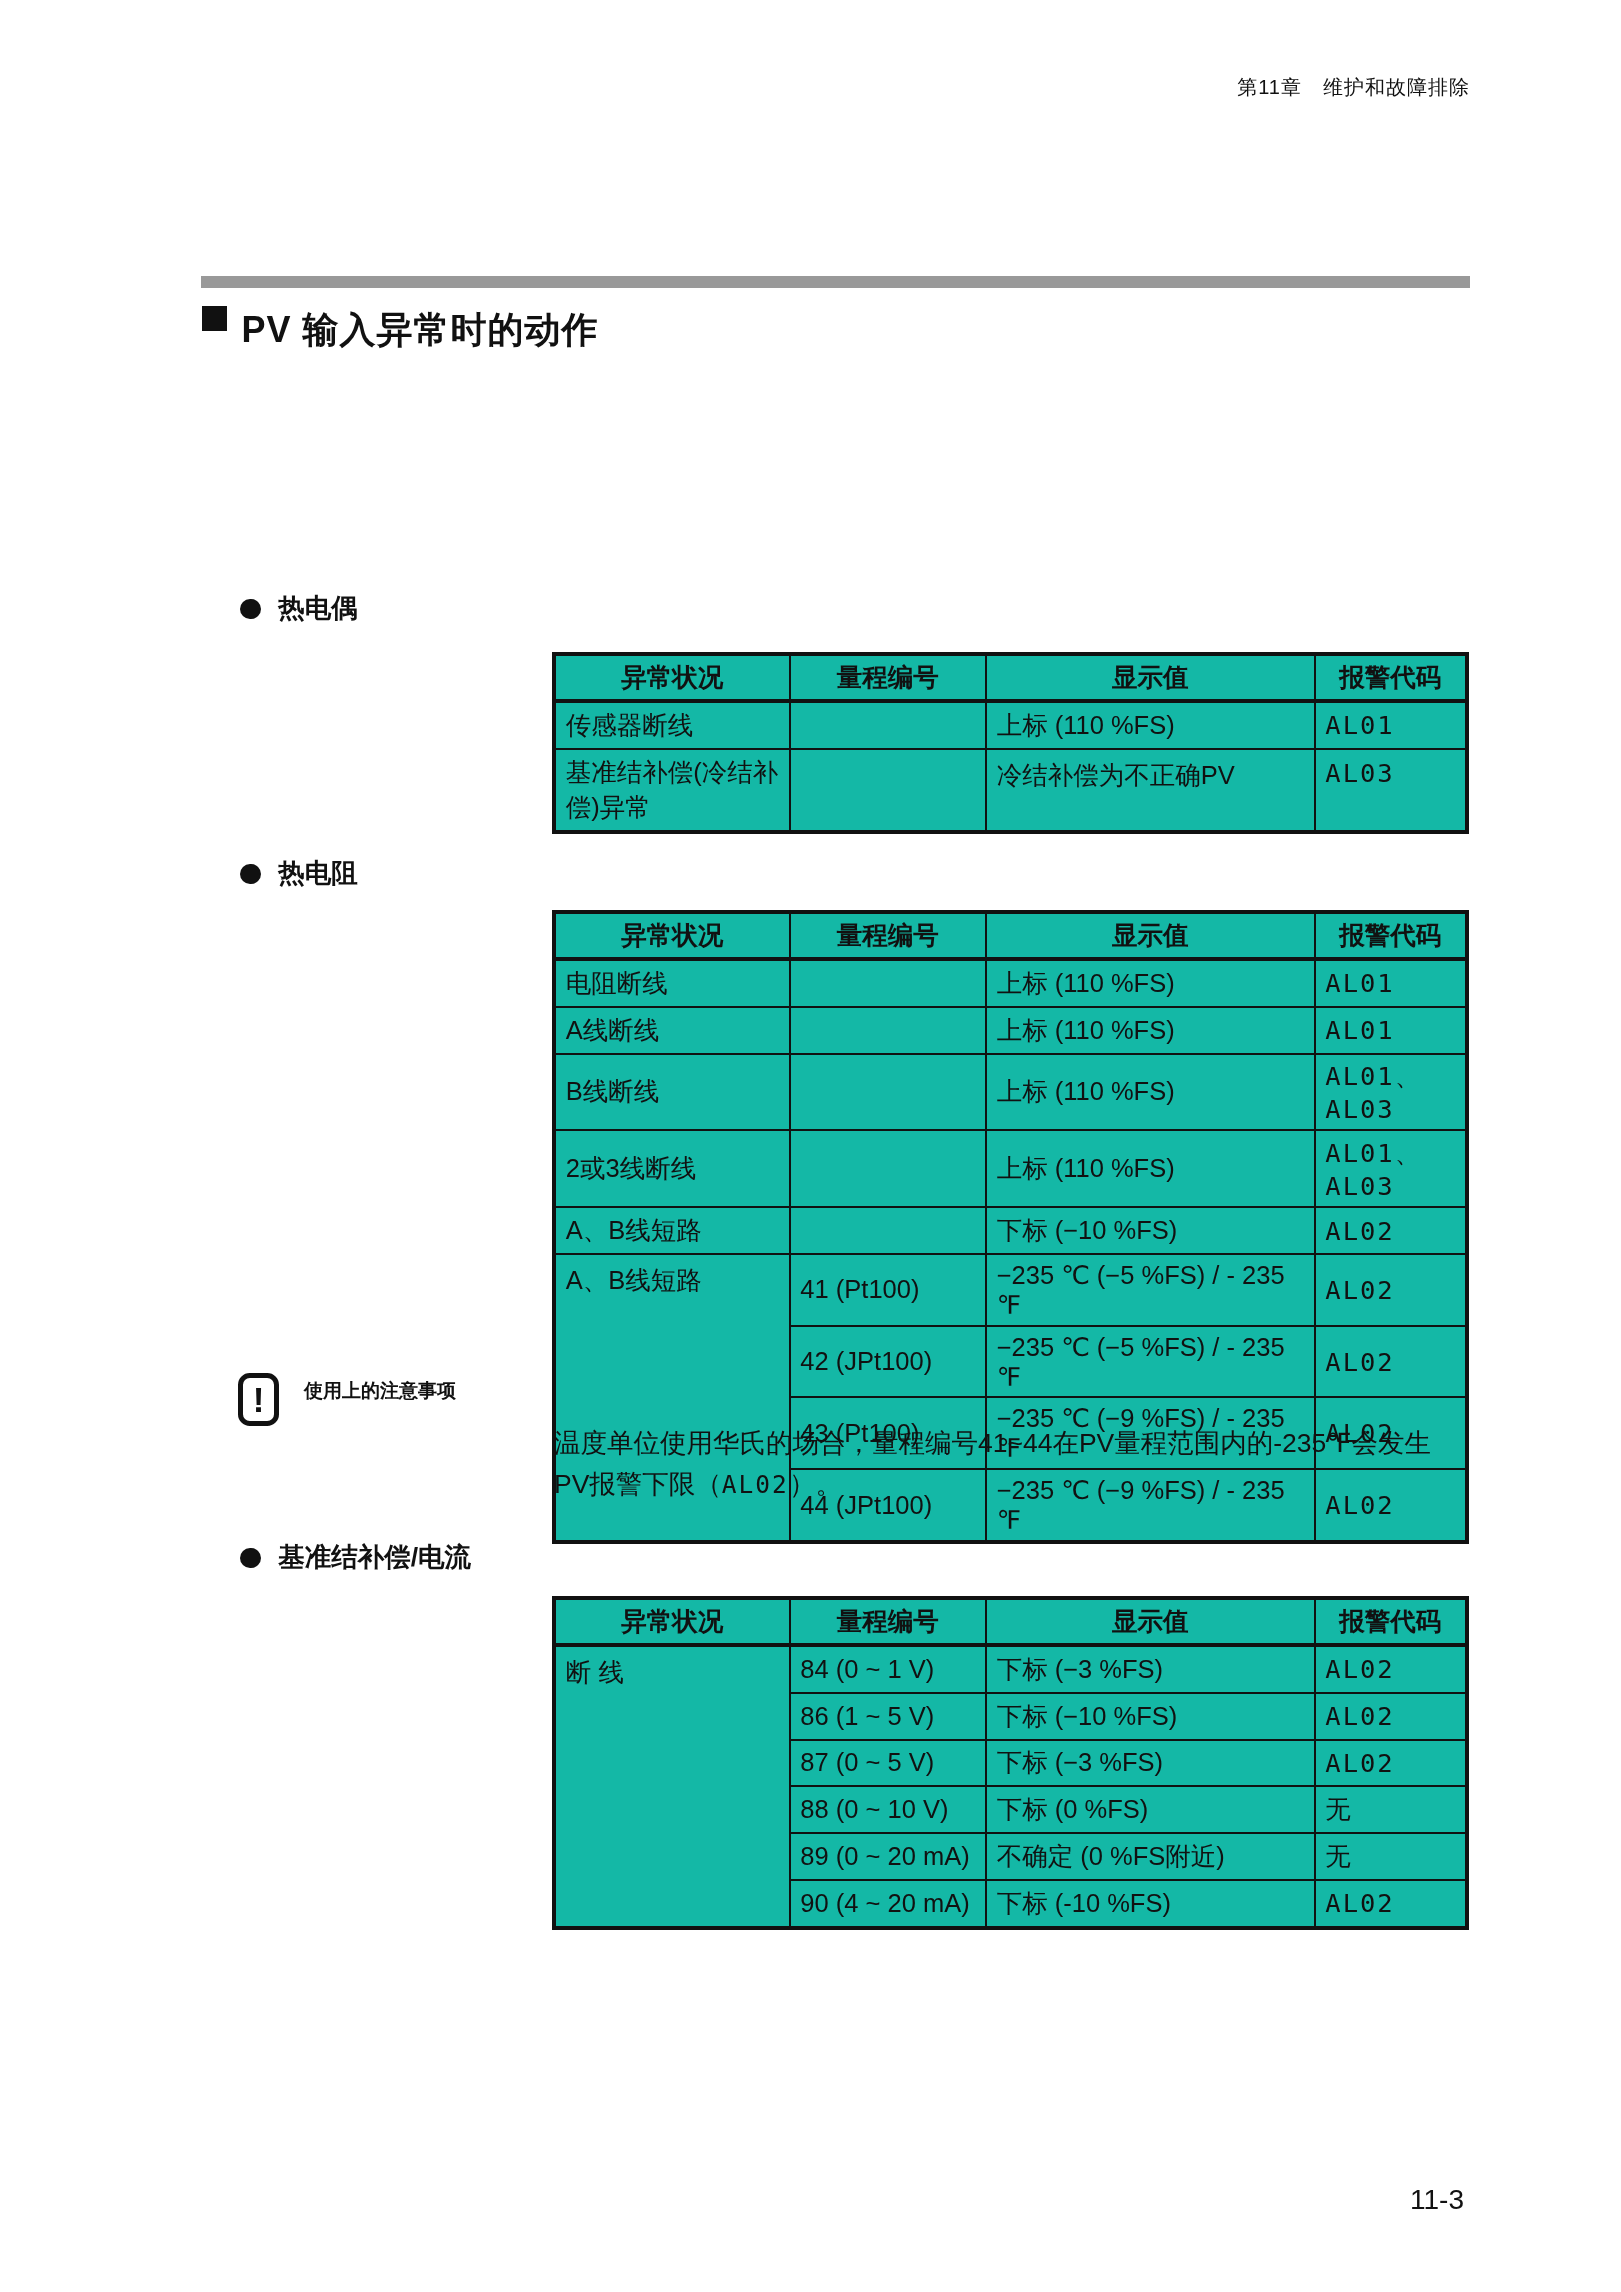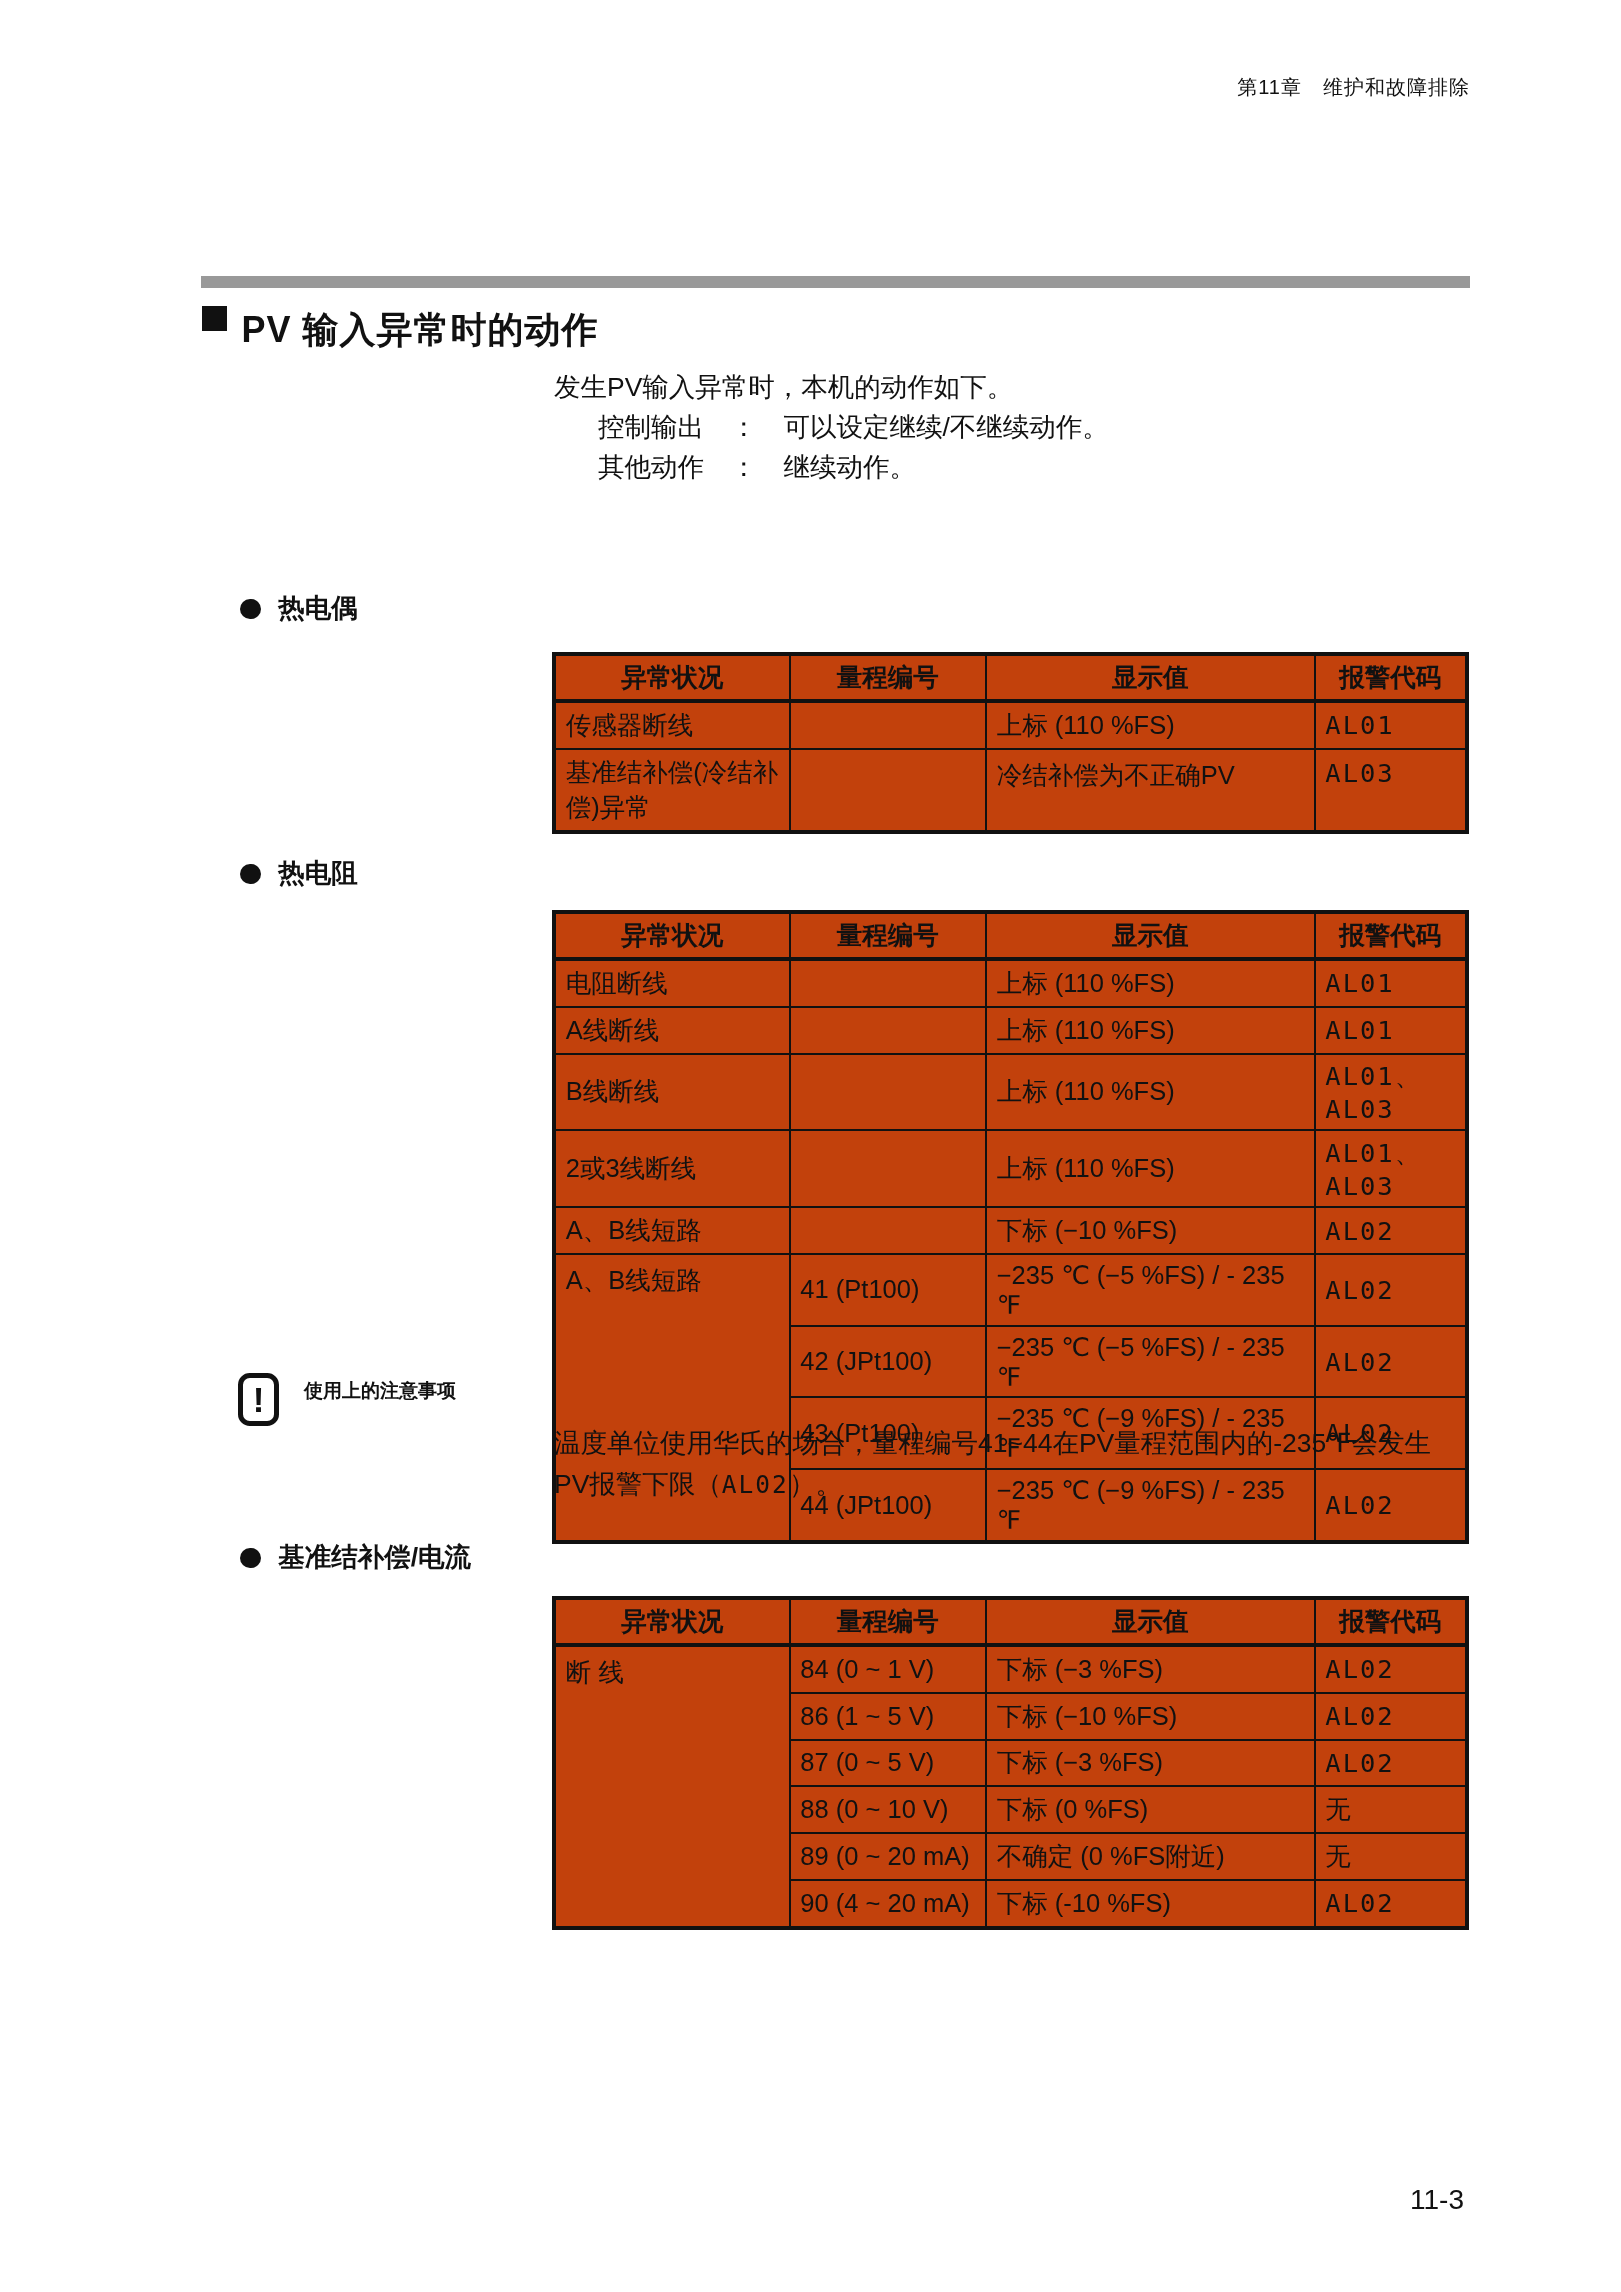--- a/index.html
+++ b/index.html
@@ -47,21 +47,21 @@
   .bullet .dot {
     width:20.6px; height:20.6px; border-radius:50%;
     background:#111; flex:0 0 auto; margin-top:2px;
   }
   .bullet .bl { font-size:26.5px; font-weight:bold; }
   .b1 { top:590px; } .b2 { top:855px; } .b3 { top:1539px; }
   table.dtab {
     position:absolute; left:552px; width:917px;
     border-collapse:collapse; table-layout:fixed;
     border:4.9px solid #111;
-    background:#c2410c;
+    background:#14b8a6;
   }
   .t1 { top:652px; } .t2 { top:910px; } .t3 { top:1596px; }
   table.dtab th {
     border:2.9px solid #111; border-bottom:4.9px solid #111;
     height:47px; font-size:25.5px; font-weight:bold;
     text-align:center; padding:2px 5.9px;
   }
   table.dtab td {
     border:2.9px solid #111;
     font-size:25.5px; padding:4.9px 9.8px; height:41px;
@@ -99,25 +99,20 @@
 
   <div class="chapter-header">第11章　维护和故障排除</div>
 
   <div class="rule"></div>
 
   <div class="sec-title">
     <span class="sq"></span>
     <span class="t">PV 输入异常时的动作</span>
   </div>
 
-  <div class="intro">
-    <div>发生PV输入异常时，本机的动作如下。</div>
-    <div class="ind">控制输出　：　可以设定继续/不继续动作。</div>
-    <div class="ind">其他动作　：　继续动作。</div>
-  </div>
 
 
   <div class="bullet b1">
     <span class="dot"></span>
     <span class="bl">热电偶</span>
   </div>
 
   <table class="dtab t1">
     <colgroup>
         <col style="width:25.8%">

